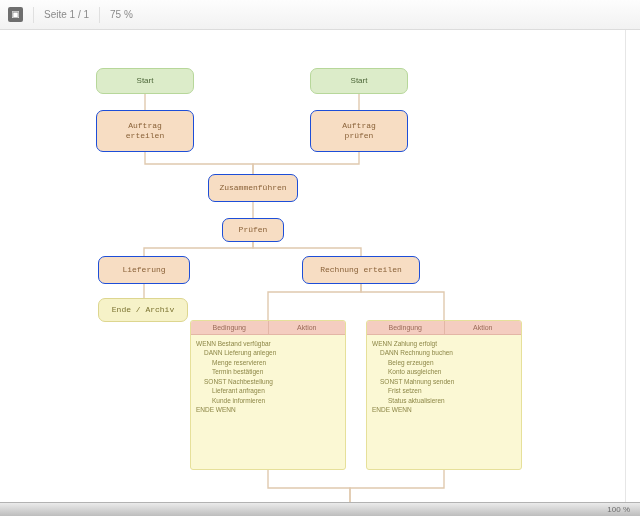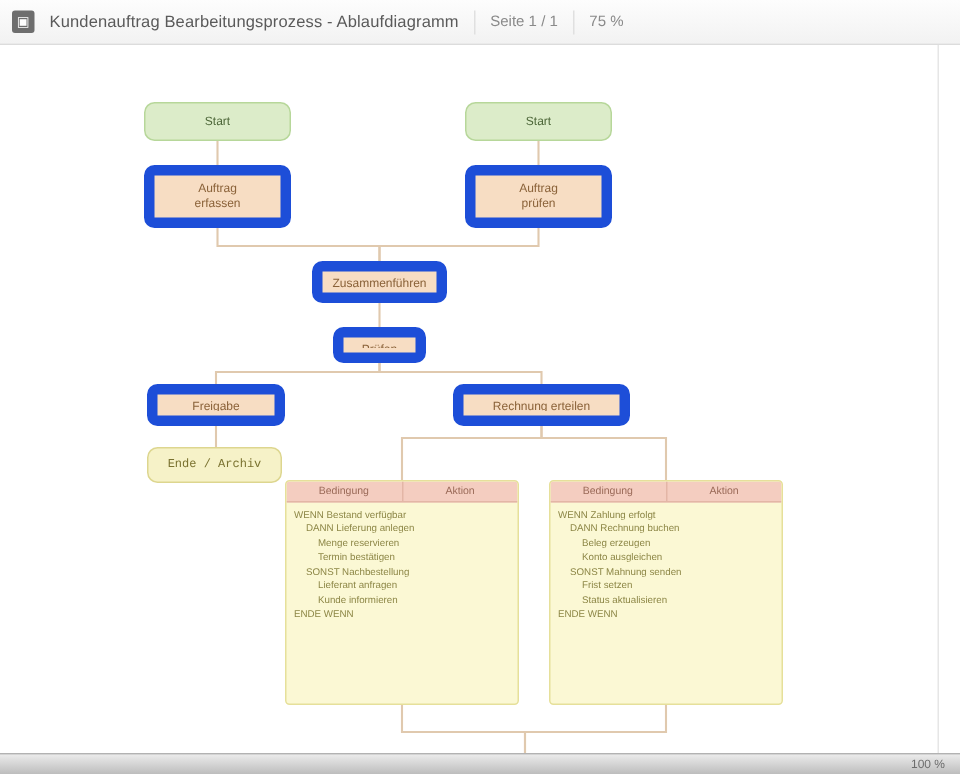--- a/index.html
+++ b/index.html
@@ -122,22 +122,23 @@
   }
 
   
   .n-start {
     background: #dcecc9;
     border: 1px solid #b7d79a;
     color: #4c6638;
   }
   .n-proc {
     background: #f7ddc3;
-    border: 7px solid #1d4ed8;
+    border: 1px solid #1d4ed8;
     color: #8a6239;
+    font-family: Liberation Mono, monospace;
   }
   .n-note {
     background: #f6f2c8;
     border: 1px solid #ddd68f;
     color: #7a7230;
     font-family: Liberation Mono, monospace;
   }
 
   
   .panel {
@@ -210,21 +211,20 @@
     white-space: nowrap;
   }
 </style>
 </head>
 <body>
 
 <div class="app">
 
   <div class="titlebar">
     <span class="tb-icon">▣</span>
-    <span class="tb-title">Kundenauftrag Bearbeitungsprozess - Ablaufdiagramm</span>
     <span class="tb-sep"></span>
     <span class="tb-meta">Seite 1 / 1</span>
     <span class="tb-sep"></span>
     <span class="tb-meta">75 %</span>
     <span class="tb-spacer"></span>
   </div>
 
   <div class="canvas-wrap">
     <div class="page">
 
@@ -245,34 +245,34 @@
 
       <div id="node-layer">
           <div class="node n-start" style="left: 96px; top: 38px; width: 98px; height: 26px;">
             <span class="nl">Start</span>
           </div>
           <div class="node n-start" style="left: 310px; top: 38px; width: 98px; height: 26px;">
             <span class="nl">Start</span>
           </div>
           <div class="node n-proc" style="left: 96px; top: 80px; width: 98px; height: 42px;">
             <span class="nl">Auftrag</span>
-            <span class="nl">erfassen</span>
+            <span class="nl">erteilen</span>
           </div>
           <div class="node n-proc" style="left: 310px; top: 80px; width: 98px; height: 42px;">
             <span class="nl">Auftrag</span>
             <span class="nl">prüfen</span>
           </div>
           <div class="node n-proc" style="left: 208px; top: 144px; width: 90px; height: 28px;">
             <span class="nl">Zusammenführen</span>
           </div>
           <div class="node n-proc" style="left: 222px; top: 188px; width: 62px; height: 24px;">
             <span class="nl">Prüfen</span>
           </div>
           <div class="node n-proc" style="left: 98px; top: 226px; width: 92px; height: 28px;">
-            <span class="nl">Freigabe</span>
+            <span class="nl">Lieferung</span>
           </div>
           <div class="node n-proc" style="left: 302px; top: 226px; width: 118px; height: 28px;">
             <span class="nl">Rechnung erteilen</span>
           </div>
           <div class="node n-note" style="left: 98px; top: 268px; width: 90px; height: 24px;">
             <span class="nl">Ende / Archiv</span>
           </div>
         </div>
       <div id="panel-layer">
           <div class="panel" style="left: 190px; top: 290px; width: 156px; height: 150px;">

